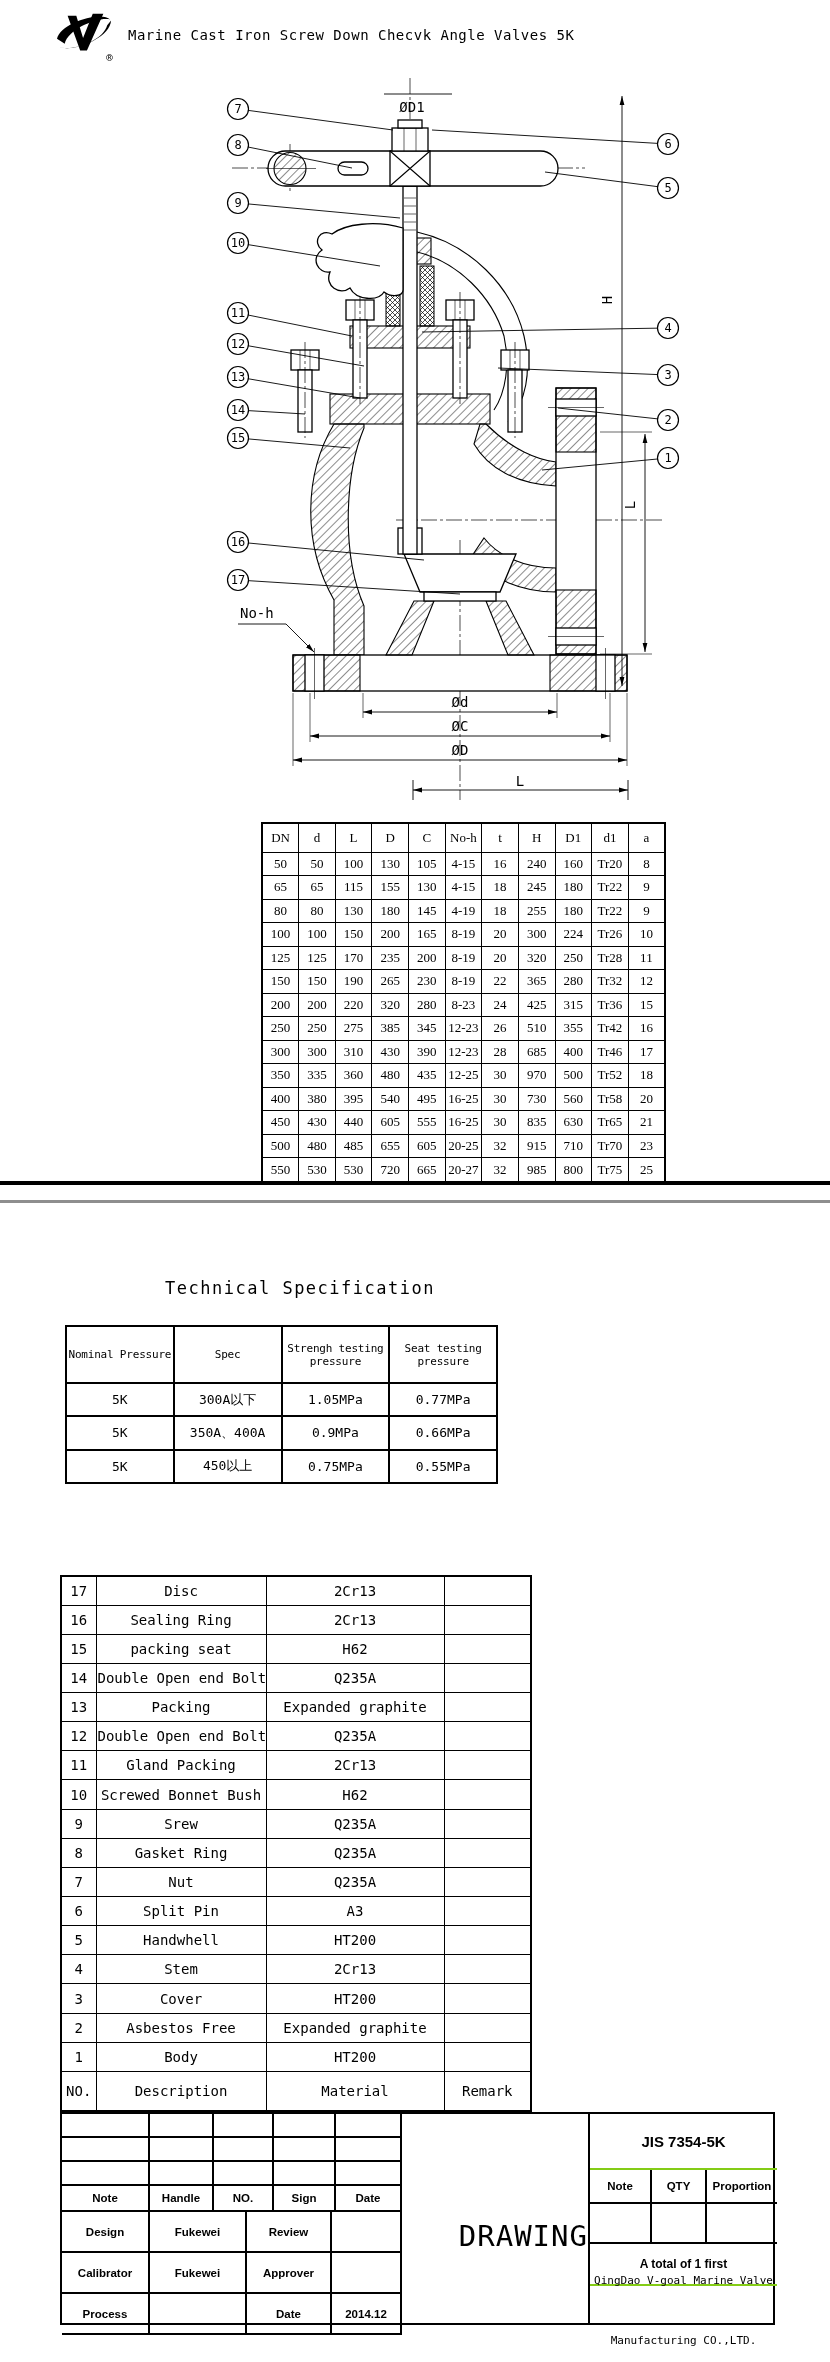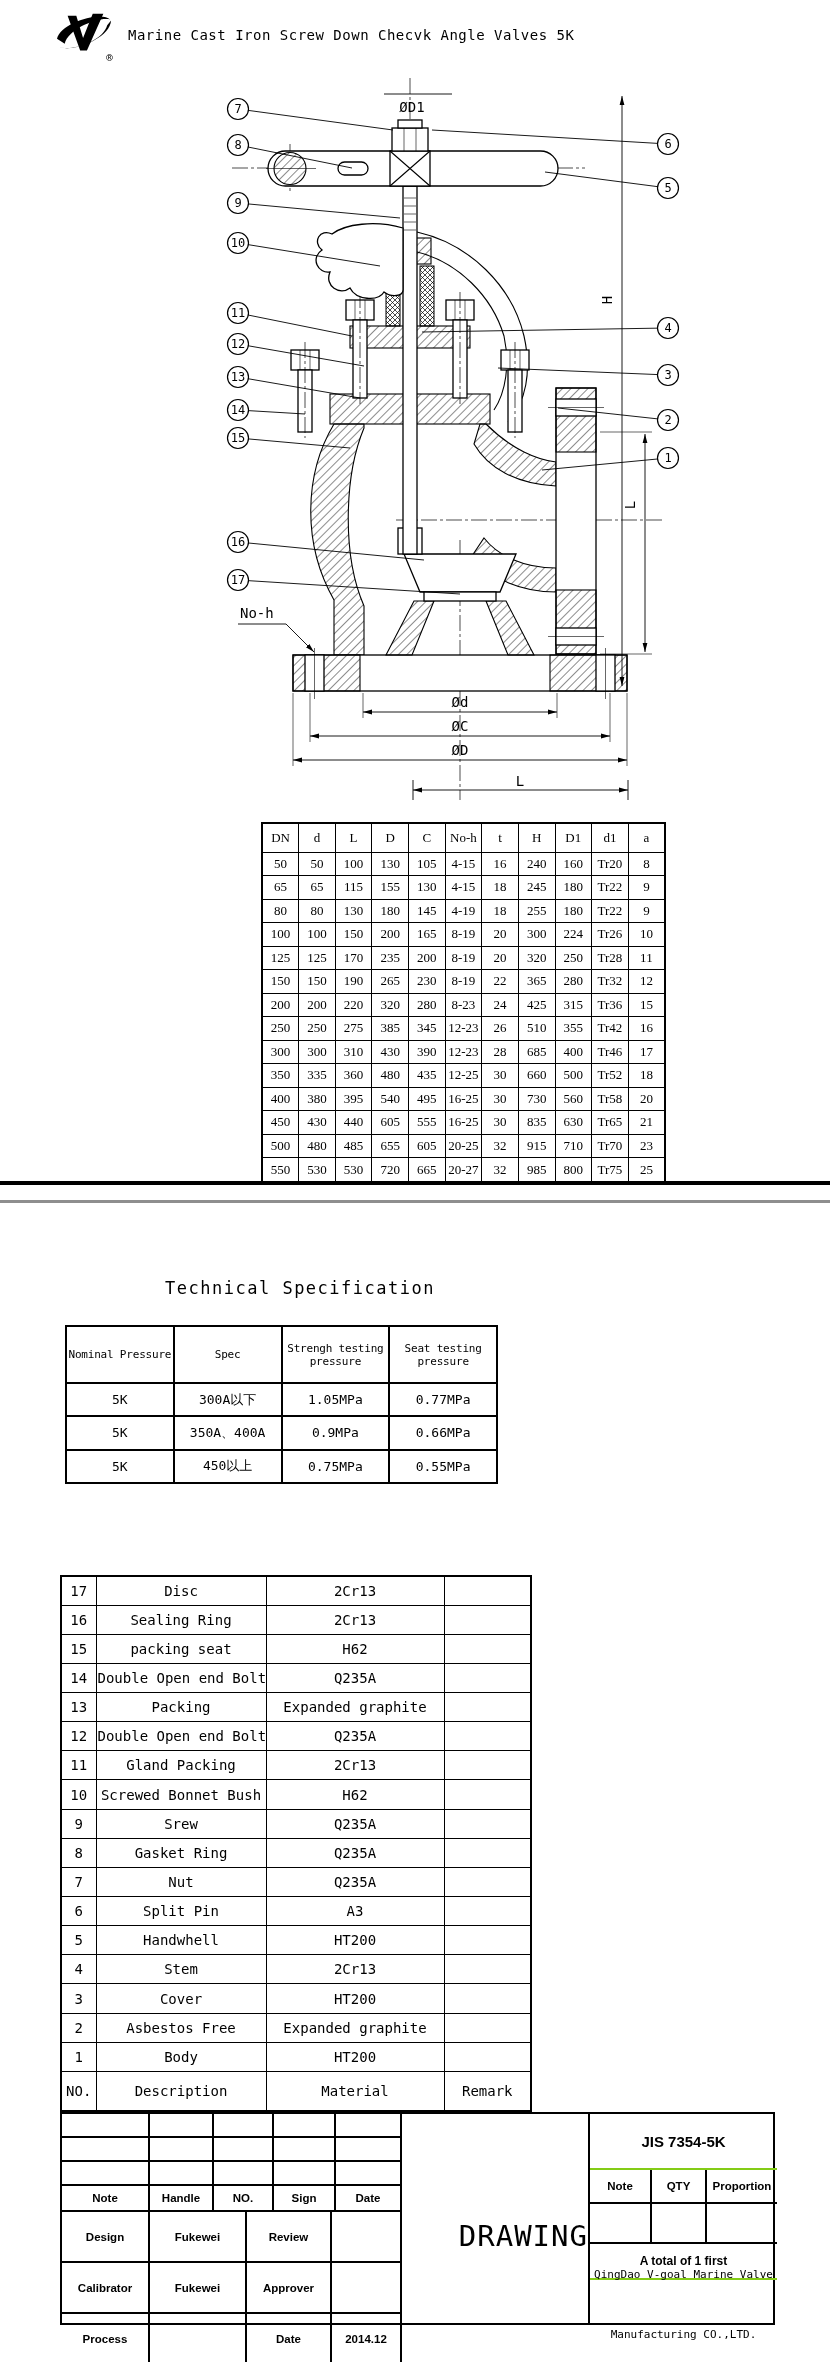--- a/index.html
+++ b/index.html
@@ -56,35 +56,35 @@
   
   #tblock { position:absolute; left:60px; top:2112px; width:715px; height:213px;
             border:2px solid #000; font-family:"Liberation Sans", sans-serif; }
   #tb-left { position:absolute; left:0; top:0; width:340px; height:100%; }
   .tbrow { display:grid; }
   .tbrow > div { border-right:2px solid #000; border-bottom:2px solid #000;
                  display:flex; align-items:center; justify-content:center;
                  font-size:11.5px; font-weight:bold; overflow:hidden; }
   .grid5 { grid-template-columns:88px 64px 60px 62px 66px; }
   .grid4 { grid-template-columns:88px 97px 85px 70px; }
-  .r-empty { height:24px; } .r-head { height:26px; } .r-sig { height:51px; }
+  .r-empty { height:24px; } .r-head { height:26px; } .r-sig { height:41px; }
   #tb-mid { position:absolute; left:340px; top:0; width:188px; height:100%;
             border-right:2px solid #000; }
   #tb-drawing { position:absolute; left:0; top:105px; width:100%; text-align:right;
             font-family:"DejaVu Sans Mono", monospace; font-size:29px; letter-spacing:1px; }
   #tb-right { position:absolute; left:528px; top:0; width:187px; height:100%; }
   .tbr-cell { display:flex; align-items:center; justify-content:center; border-bottom:2px solid #84cc16; }
   #tb-jis { height:56px; font-weight:bold; font-size:15px; }
   .tbr-grid { display:grid; grid-template-columns:62px 55px 70px; }
   .tbr-grid > div { border-right:2px solid #000; border-bottom:2px solid #000;
             display:flex; align-items:center; justify-content:center;
             font-size:11.5px; font-weight:bold; }
   .tbr-grid > div:last-child { border-right:none;text-align:center; }
   .tbr-h34 > div { height:34px; } .tbr-h40 > div { height:40px; }
-  #tb-total { height:36px; font-size:12px; font-weight:bold; }
+  #tb-total { height:42px; font-size:12px; font-weight:bold; }
   #tb-company { height:49px; border-bottom:none; flex-direction:column; justify-content:center;
             font-family:"DejaVu Sans Mono", monospace; font-size:11px; line-height:1.55;gap:43px; }
 </style>
 </head>
 <body>
 
 <div id="page">
 
   <div id="hdr">
     <svg id="logo" viewBox="0 0 66 58">
@@ -432,21 +432,21 @@
         </tr>
 
         <tr>
           <td>350</td>
           <td>335</td>
           <td>360</td>
           <td>480</td>
           <td>435</td>
           <td>12-25</td>
           <td>30</td>
-          <td>660</td>
+          <td>970</td>
           <td>500</td>
           <td>Tr52</td>
           <td>18</td>
         </tr>
 
         <tr>
           <td>400</td>
           <td>380</td>
           <td>395</td>
           <td>540</td>

